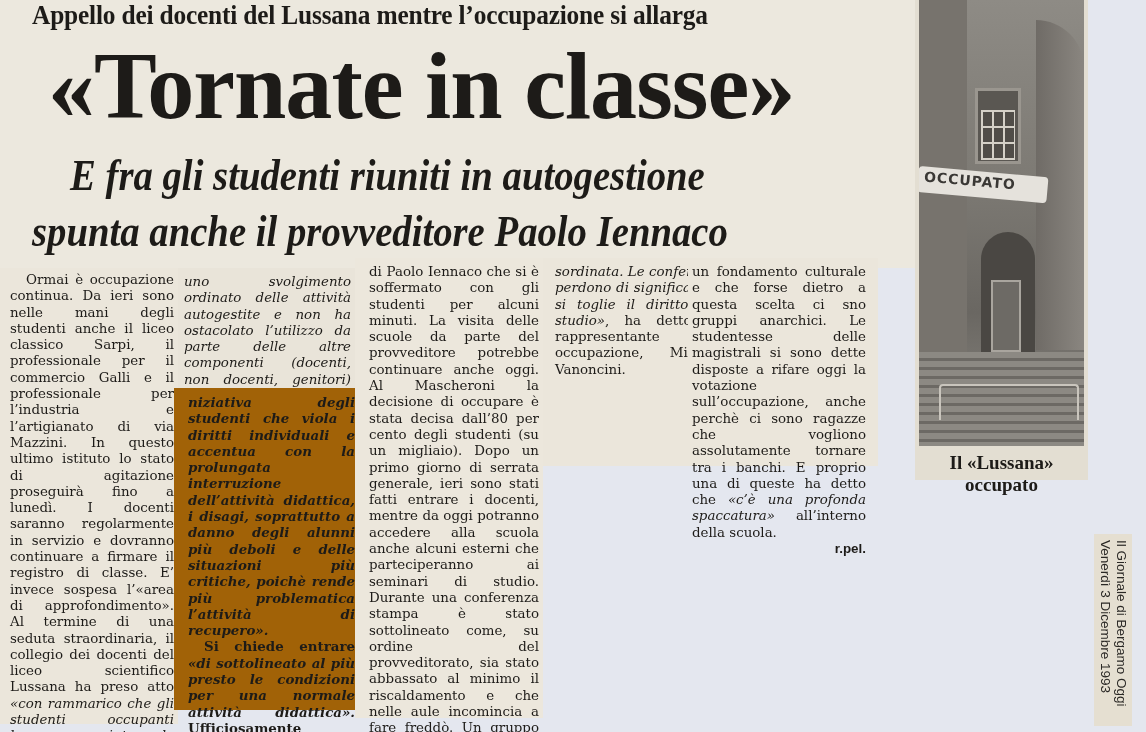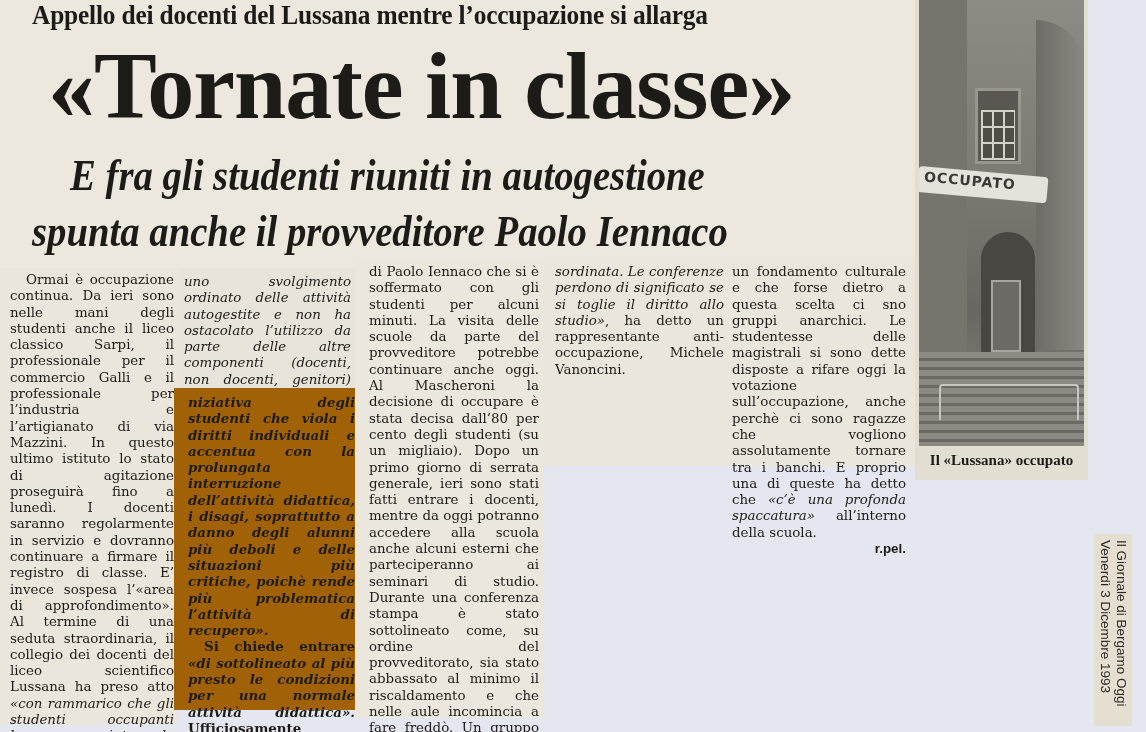--- a/index.html
+++ b/index.html
@@ -57,21 +57,21 @@
       padding: 0 4px;
     }
     .col p { margin: 0; }
     .col .indent { text-indent: 1.2em; }
     .col i { font-style: italic; }
     .col-1 { left: 0; top: 268px; width: 178px; height: 456px; padding: 4px 4px 0 10px; background: #ebe6db; }
     .col-2a { left: 178px; top: 268px; width: 177px; height: 120px; padding: 6px 4px 0 6px; background: #e9e4d9; }
     .col-2b { left: 174px; top: 388px; width: 185px; height: 322px; padding: 6px 4px 0 14px; background: #a16207; font-weight: bold; }
     .col-3 { left: 355px; top: 258px; width: 188px; height: 460px; padding: 6px 4px 0 14px; background: #ece7dc; }
     .col-4 { left: 543px; top: 258px; width: 185px; height: 208px; padding: 6px 4px 0 12px; background: #ebe6db; }
-    .col-5 { left: 728px; top: 258px; width: 190px; height: 208px; padding: 6px 12px 0 4px; background: #ebe6db; }
+    .col-5 { left: 688px; top: 258px; width: 190px; height: 208px; padding: 6px 12px 0 4px; background: #ebe6db; }
     .byline { text-align: right; font-weight: bold; font-family: Liberation Sans, sans-serif; }
 
     .photo-clip {
       position: absolute; left: 915px; top: 0; width: 173px; height: 480px;
       background: #e3ded2;
     }
     .photo {
       position: absolute; left: 4px; top: 0; width: 165px; height: 446px;
       background: linear-gradient(180deg, #8e8b85 0%, #7d7a74 40%, #6a6762 70%, #8c8983 100%);
       overflow: hidden;
@@ -83,21 +83,21 @@
       background: repeating-linear-gradient(90deg, #d5d1c8 0 2px, transparent 2px 11px), repeating-linear-gradient(0deg, #d5d1c8 0 2px, #504d48 2px 16px); }
     .photo .banner { position:absolute; left:0; top:166px; width:130px; height:26px; background:#e5e2dc; transform: rotate(5deg); transform-origin:left top; border-radius: 4px; }
     .photo .banner-text { position:absolute; left:6px; top:2px; font-family: "DejaVu Sans", sans-serif; font-weight:bold; font-size:14px; color:#3a3835; letter-spacing:1px; }
     .photo .door { position:absolute; left:62px; top:232px; width:54px; height:120px; background:#4a4743; border-top-left-radius: 27px; border-top-right-radius: 27px; }
     .photo .door-inner { position:absolute; left:72px; top:280px; width:30px; height:72px; background:#6d6a65; border:2px solid #a9a59e; }
     .photo .steps { position:absolute; left:0; top:352px; width:165px; height:94px;
       background: repeating-linear-gradient(180deg, #8c8983 0 6px, #6c6964 6px 9px); }
     .photo .rail { position:absolute; left:20px; top:384px; width:140px; height:36px; border:2px solid #c9c5bd; border-bottom:none; border-radius: 4px 4px 0 0; }
     .photo-caption {
       position: absolute; left: 0; top: 452px; width: 173px; text-align: center;
-      font-family: "Liberation Serif", serif; font-weight: bold; font-size: 15px;
+      font-family: "Liberation Serif", serif; font-weight: bold; font-size: 19px;
     }
     .source-clip {
       position: absolute; left: 1094px; top: 534px; width: 38px; height: 192px;
       background: #e5dfd1;
     }
     .source-text {
       position: absolute; left: 3px; top: 6px;
       writing-mode: vertical-rl;
       font-family: "Liberation Sans", sans-serif;
       font-size: 13.5px;

